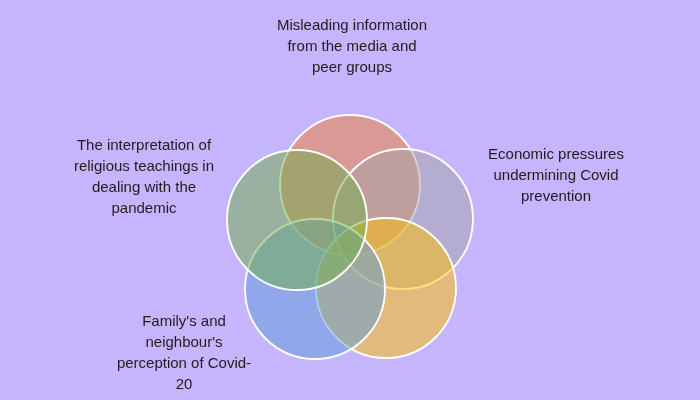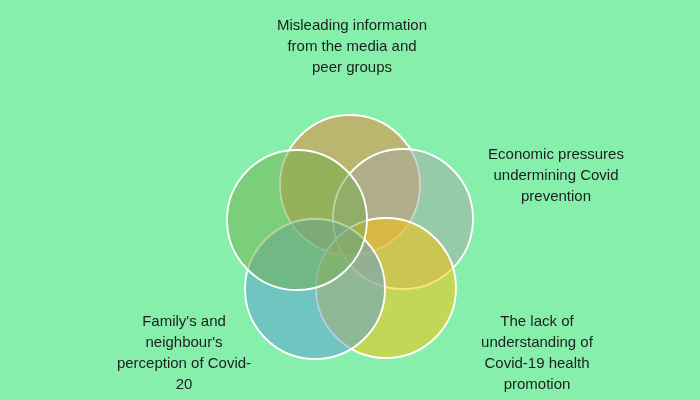--- a/index.html
+++ b/index.html
@@ -10,21 +10,21 @@
   body {
     width: 700px;
     height: 400px;
     overflow: hidden;
     font-family: "Liberation Sans", sans-serif;
   }
   .stage {
     position: relative;
     width: 700px;
     height: 400px;
-    background: #86efac;
+    background: #c4b5fd;
   }
   #venn-svg {
     position: absolute;
     left: 0;
     top: 0;
     width: 700px;
     height: 400px;
   }
   .node-label {
     position: absolute;
@@ -54,23 +54,23 @@
     </svg>
 
   <div class="node-label" id="lbl-top">Misleading information
 from the media and
 peer groups</div>
 
   <div class="node-label" id="lbl-upper-right">Economic pressures
 undermining Covid
 prevention</div>
 
-  <div class="node-label" id="lbl-lower-right">The lack of
-understanding of
-Covid-19 health
-promotion</div>
 
   <div class="node-label" id="lbl-lower-left">Family's and
 neighbour's
 perception of Covid-
 20</div>
 
+  <div class="node-label" id="lbl-upper-left">The interpretation of
+religious teachings in
+dealing with the
+pandemic</div>
 </div>
 
 </body></html>

